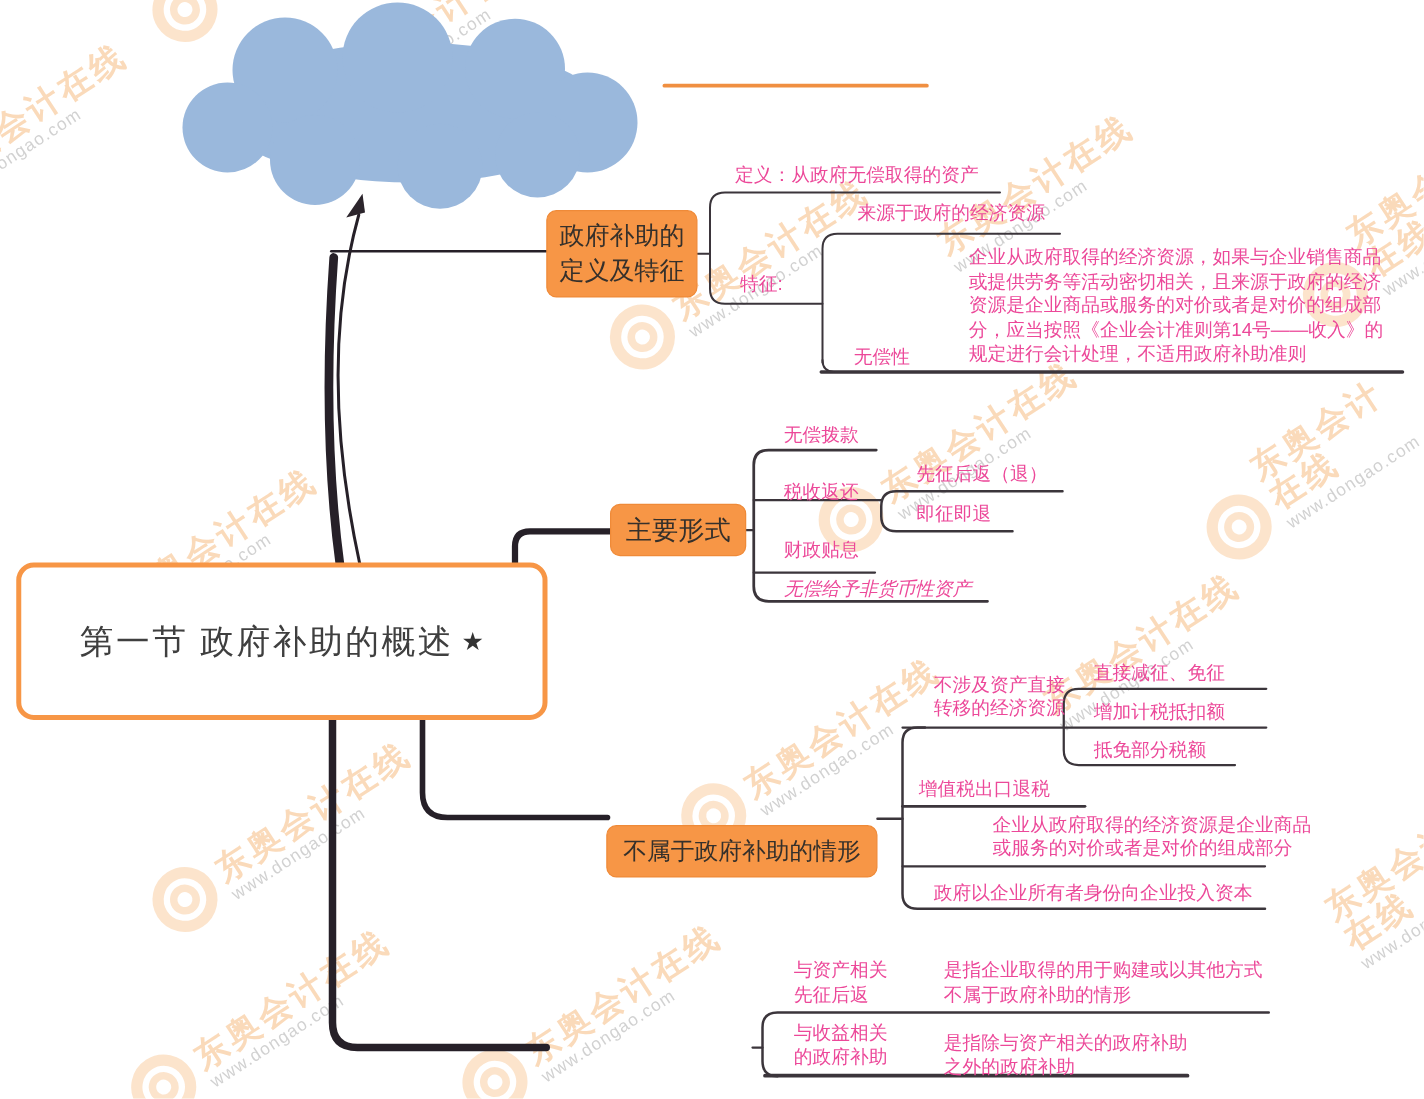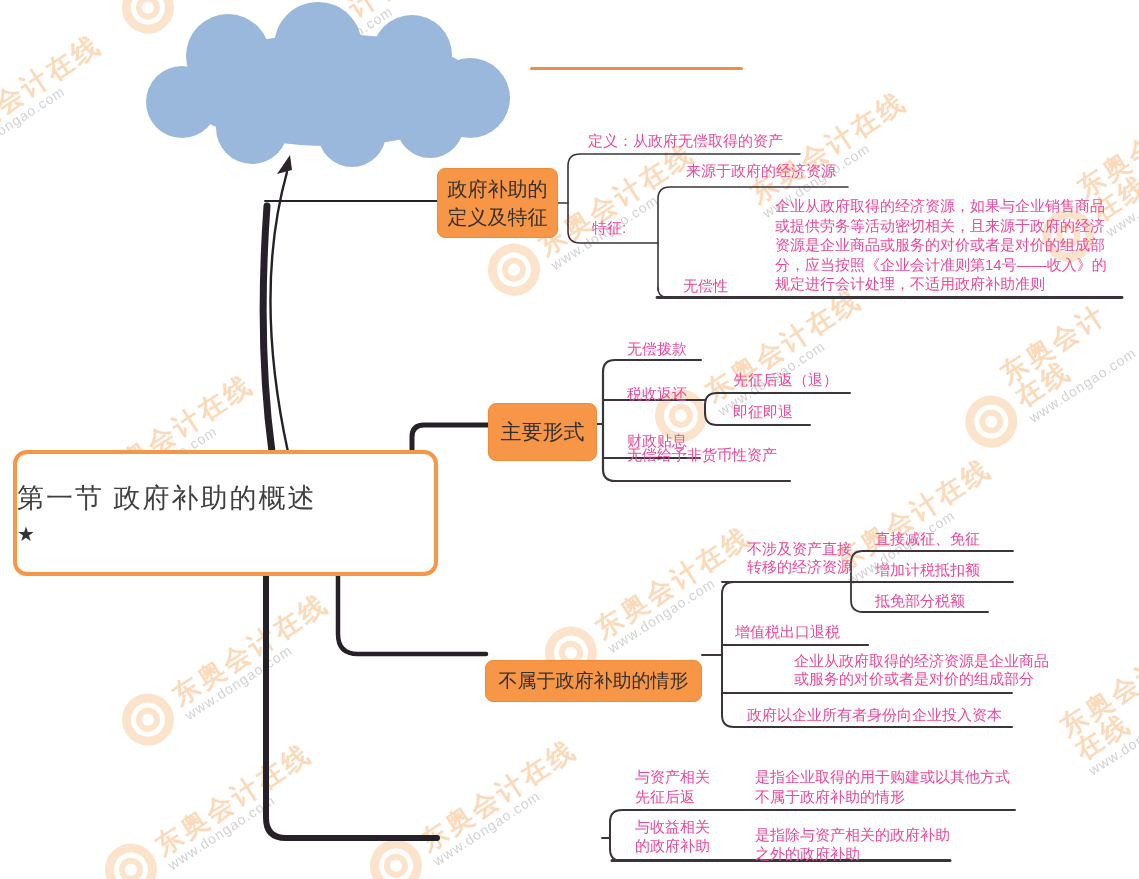--- a/index.html
+++ b/index.html
@@ -18,21 +18,21 @@
   .wm-url{font-size:14px;color:rgba(145,145,145,.42);letter-spacing:1px;}
   
   .leaf{position:absolute;font-size:15px;color:#ec4899;line-height:19px;}
   .leaf2{line-height:18px;}
   .note{line-height:19.5px;}
   .obox{position:absolute;background:#f79646;border:1px solid #ef8a38;border-radius:8px;
         display:flex;align-items:center;justify-content:center;text-align:center;
         color:#35302b;box-sizing:border-box;}
   .mainbox{position:absolute;left:13px;top:450px;width:425px;height:126px;background:#ffffff;
            border:4px solid #f79646;border-radius:14px;box-sizing:border-box;
-           display:flex;flex-direction:column;align-items:flex-start;justify-content:center;gap:6px;}
+           display:flex;flex-direction:row;align-items:center;justify-content:center;gap:6px;}
   .mainbox .t{font-size:27px;color:#3f3f3f;letter-spacing:2px;}
   .mainbox .s{font-size:20px;color:#333;}
   .cloud-text{position:absolute;left:200px;top:60px;font-size:21px;line-height:30px;color:#ffffff;}
   .chapter{position:absolute;left:500px;top:36px;width:272px;text-align:center;
            font-size:20px;letter-spacing:2px;color:#56504b;}
   .chapter-rule{position:absolute;left:530px;top:67px;width:213px;height:3px;
                 background:#f08f41;border-radius:2px;}
 </style>
 </head>
 <body>
@@ -188,39 +188,39 @@
   <div class="chapter-rule"></div>
 
 
   <div class="mainbox">
     <div class="t">第一节  政府补助的概述</div>
     <div class="s">★</div>
   </div>
 
   <div class="obox pre" style="left:437px;top:168px;width:121px;height:70px;font-size:20px;line-height:28px;">政府补助的
 定义及特征</div>
-  <div class="obox" style="left:488px;top:403px;width:109px;height:58px;font-size:21px;">主要形式</div>
+  <div class="obox" style="left:488px;top:403px;width:109px;height:42px;font-size:21px;">主要形式</div>
   <div class="obox" style="left:485px;top:634px;width:217px;height:42px;font-size:19px;margin-top:26px;">不属于政府补助的情形</div>
 
   <div class="leaf" style="left:588px;top:131px;">定义：从政府无偿取得的资产</div>
   <div class="leaf" style="left:686px;top:161px;">来源于政府的经济资源</div>
   <div class="leaf" style="left:592px;top:218px;">特征:</div>
   <div class="leaf" style="left:683px;top:276px;">无偿性</div>
   <div class="leaf pre note" style="left:775px;top:196px;width:350px;">企业从政府取得的经济资源，如果与企业销售商品
 或提供劳务等活动密切相关，且来源于政府的经济
 资源是企业商品或服务的对价或者是对价的组成部
 分，应当按照《企业会计准则第14号——收入》的
 规定进行会计处理，不适用政府补助准则</div>
 
   <div class="leaf" style="left:627px;top:339px;">无偿拨款</div>
   <div class="leaf" style="left:627px;top:384px;">税收返还</div>
   <div class="leaf" style="left:733px;top:370px;">先征后返（退）</div>
   <div class="leaf" style="left:733px;top:402px;">即征即退</div>
   <div class="leaf" style="left:627px;top:431px;">财政贴息</div>
-  <div class="leaf" style="left:627px;top:445px;">无偿给予非货币性资产</div>
+  <div class="leaf" style="left:627px;top:462px;font-style:italic;">无偿给予非货币性资产</div>
 
   <div class="leaf pre leaf2" style="left:747px;top:540px;">不涉及资产直接
 转移的经济资源</div>
   <div class="leaf" style="left:875px;top:529px;">直接减征、免征</div>
   <div class="leaf" style="left:875px;top:560px;">增加计税抵扣额</div>
   <div class="leaf" style="left:875px;top:591px;">抵免部分税额</div>
   <div class="leaf" style="left:735px;top:622px;">增值税出口退税</div>
   <div class="leaf pre leaf2" style="left:747px;top:652px;margin-left:47px;">企业从政府取得的经济资源是企业商品
 或服务的对价或者是对价的组成部分</div>
   <div class="leaf" style="left:747px;top:705px;">政府以企业所有者身份向企业投入资本</div>

